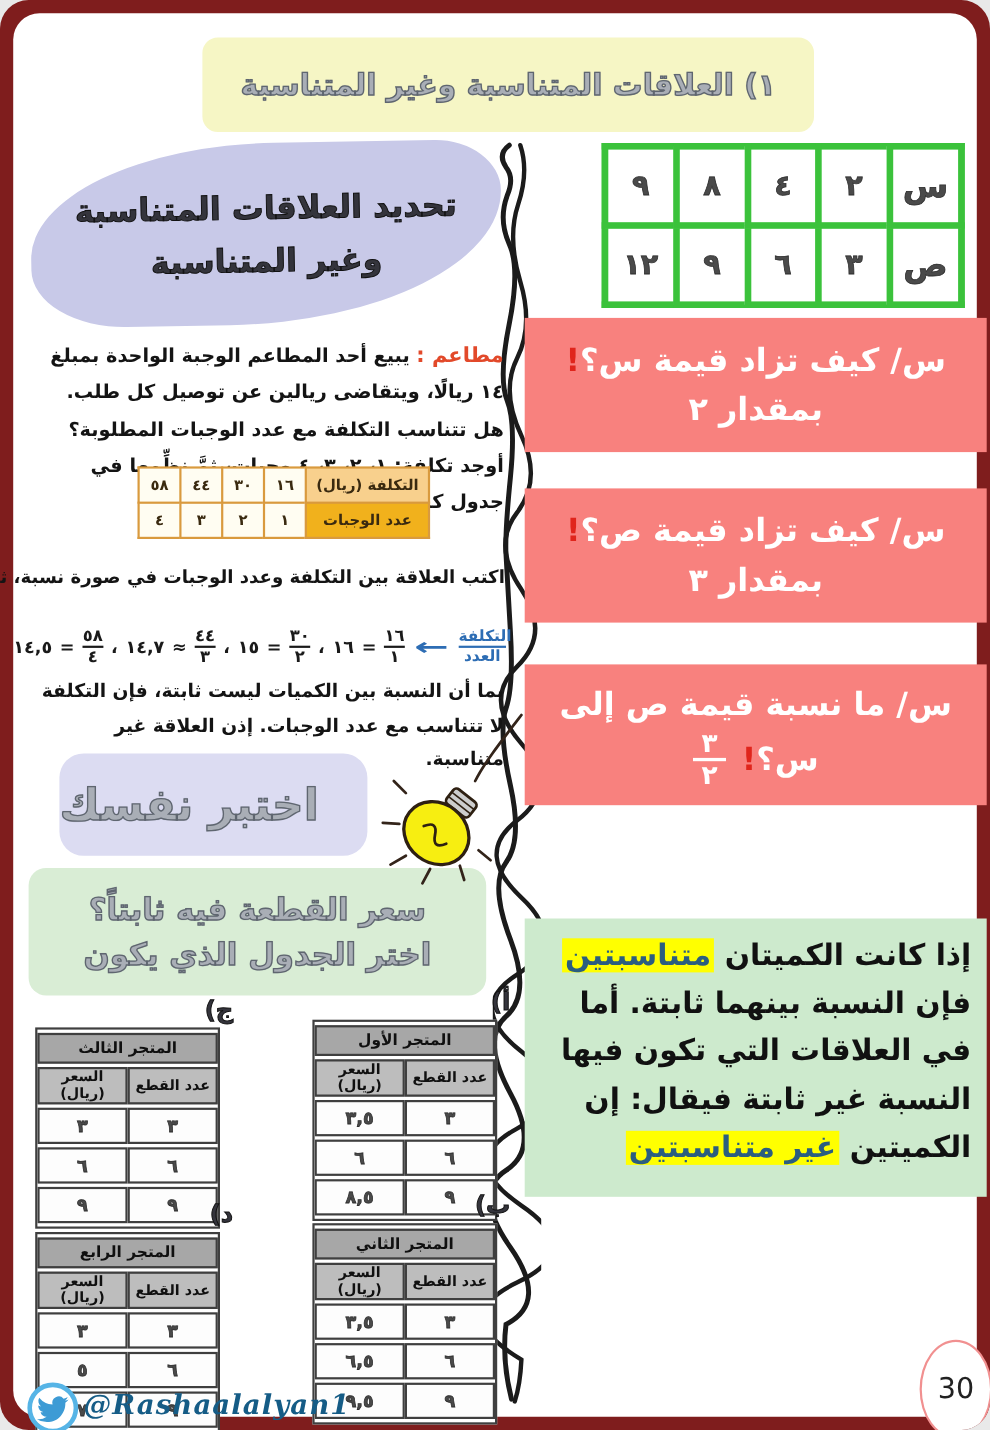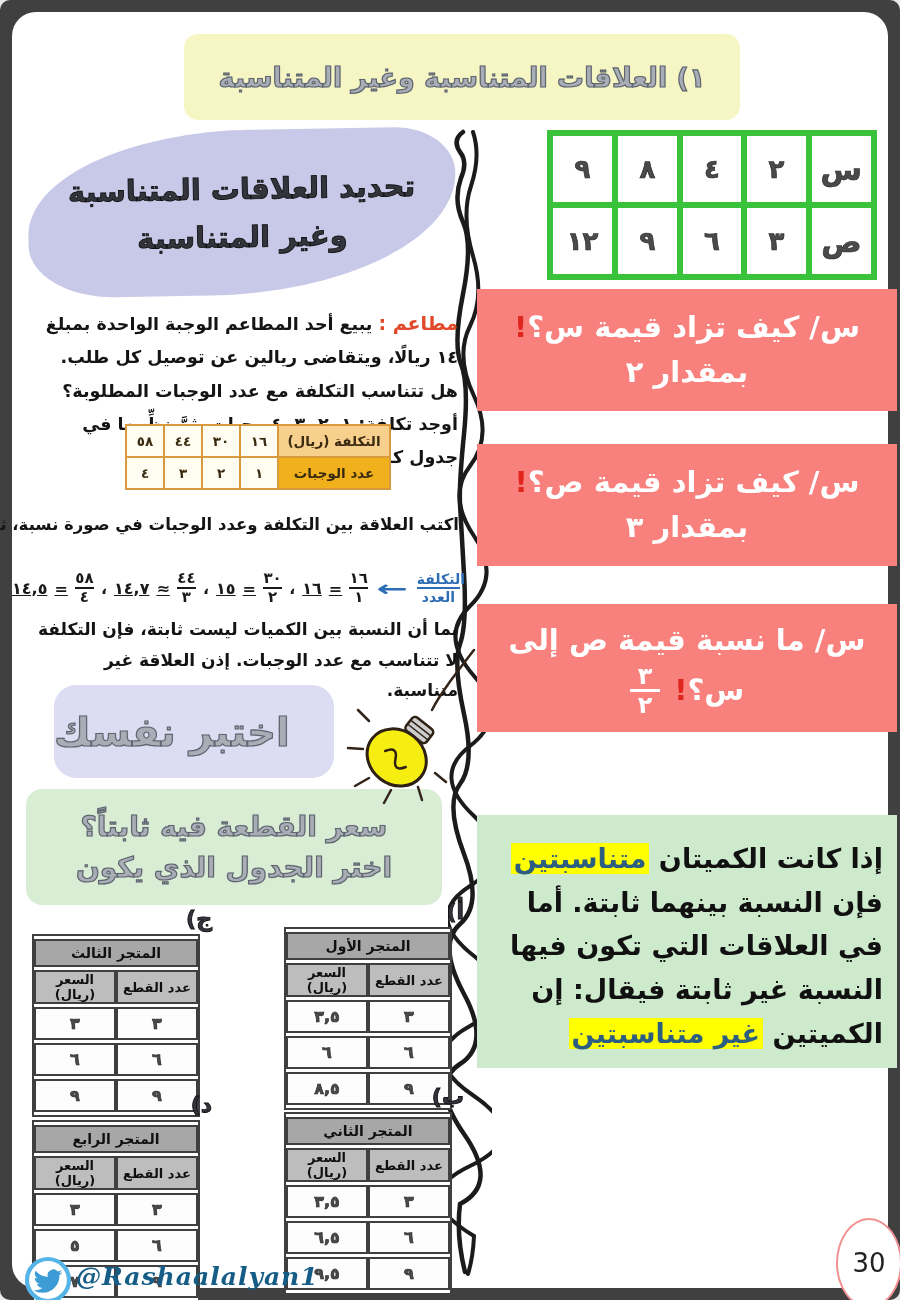--- a/index.html
+++ b/index.html
@@ -1,17 +1,17 @@
 <!DOCTYPE html>
 <html lang="ar"><head>
 <meta charset="utf-8">
 <style>
   * { margin:0; padding:0; box-sizing:border-box; }
   body { font-family:"DejaVu Sans", sans-serif; background:#e9e9e9; }
-  #page { position:relative; width:900px; height:1300px; background:#404040; border-radius:10px; overflow:hidden; }
+  #page { position:relative; width:900px; height:1300px; background:#7f1d1d; border-radius:26px; overflow:hidden; }
   #inner { position:absolute; left:12px; top:12px; right:12px; bottom:12px; background:#ffffff; border-radius:24px; }
   .abs { position:absolute; }
 
   
   .outline-gray { color:#a9aeb6; -webkit-text-stroke:1.2px #5f6670; text-shadow:0 0 1px #5f6670; font-weight:bold; }
   .outline-dark { color:#34343c; -webkit-text-stroke:0.9px #111; font-weight:bold; }
   .outline-num  { color:#4a4a4a; -webkit-text-stroke:0.7px #2c2c2c; font-weight:bold; }
 
   
   .banner { left:172px; top:22px; width:556px; height:86px; background:#f6f6c5; border-radius:14px;
@@ -30,22 +30,22 @@
           text-align:center; line-height:1.55; }
   .q1 { top:277px; height:122px; }
   .q2 { top:432px; height:122px; }
   .q3 { top:592px; height:128px; }
   .bang { color:#e0251c; font-weight:bold; }
   .qline { display:flex; direction:rtl; align-items:center; }
   .wfrac { display:inline-flex; flex-direction:column; align-items:center; line-height:1.1; font-size:24px; margin-right:14px; }
   .wfrac .den { border-top:3px solid #fff; padding:0 8px; }
 
   
-  .infobox { left:465px; top:803px; width:420px; height:253px; background:#cdeacd; direction:rtl;
-             padding:22px 14px; font-weight:bold; font-size:27px; line-height:1.62; color:#111; text-align:right; }
+  .infobox { left:465px; top:823px; width:420px; height:253px; background:#cdeacd; direction:rtl;
+             padding:12px 14px; font-weight:bold; font-size:27px; line-height:1.62; color:#111; text-align:right; }
   .hl { background:#ffff00; color:#2b5e80; padding:0 3px; }
 
   
   .blob { left:16px; top:118px; width:428px; height:165px; background:#c8c9e8;
           border-radius:52% 14% 58% 20% / 62% 28% 72% 32%; transform:rotate(-1deg);
           display:flex; flex-direction:column; align-items:center; justify-content:center; gap:14px; }
   .blob span { font-size:29px; direction:rtl; }
 
   
   .problem { left:16px; top:293px; width:430px; direction:rtl; font-size:17.5px; font-weight:bold;
@@ -65,21 +65,21 @@
                 white-space:nowrap; color:#141414; text-align:right; }
 
   
   .mathline { left:8px; top:546px; width:437px; height:60px; display:flex; direction:rtl;
               align-items:center; justify-content:center; gap:7px; font-weight:bold; color:#1a1a1a; }
   .frac { display:inline-flex; flex-direction:column; align-items:center; line-height:1.15; font-size:15px; }
   .frac .den { border-top:2px solid #1a1a1a; padding:0 5px; }
   .frac.blue { color:#2d6db4; font-size:14px;align-items:flex-end; }
   .frac.blue .den { border-color:#2d6db4; }
   .marrow { color:#2d6db4; font-size:22px; transform:scaleX(1.7); display:inline-block; margin:0 8px; }
-  .op, .res { font-size:16px;text-decoration:underline; }
+  .op, .res { font-size:16px; }
   .sep { font-size:16px; }
 
   .conclusion { left:16px; top:602px; width:430px; direction:rtl; font-size:17px; font-weight:bold;
                 line-height:1.8; color:#141414; text-align:right; }
 
   
   .testbox { left:42px; top:673px; width:280px; height:93px; background:#dcdcf2; border-radius:22px;
              display:flex; align-items:center; justify-content:flex-start; }
   .testbox span { font-size:40px; direction:rtl; }
 

